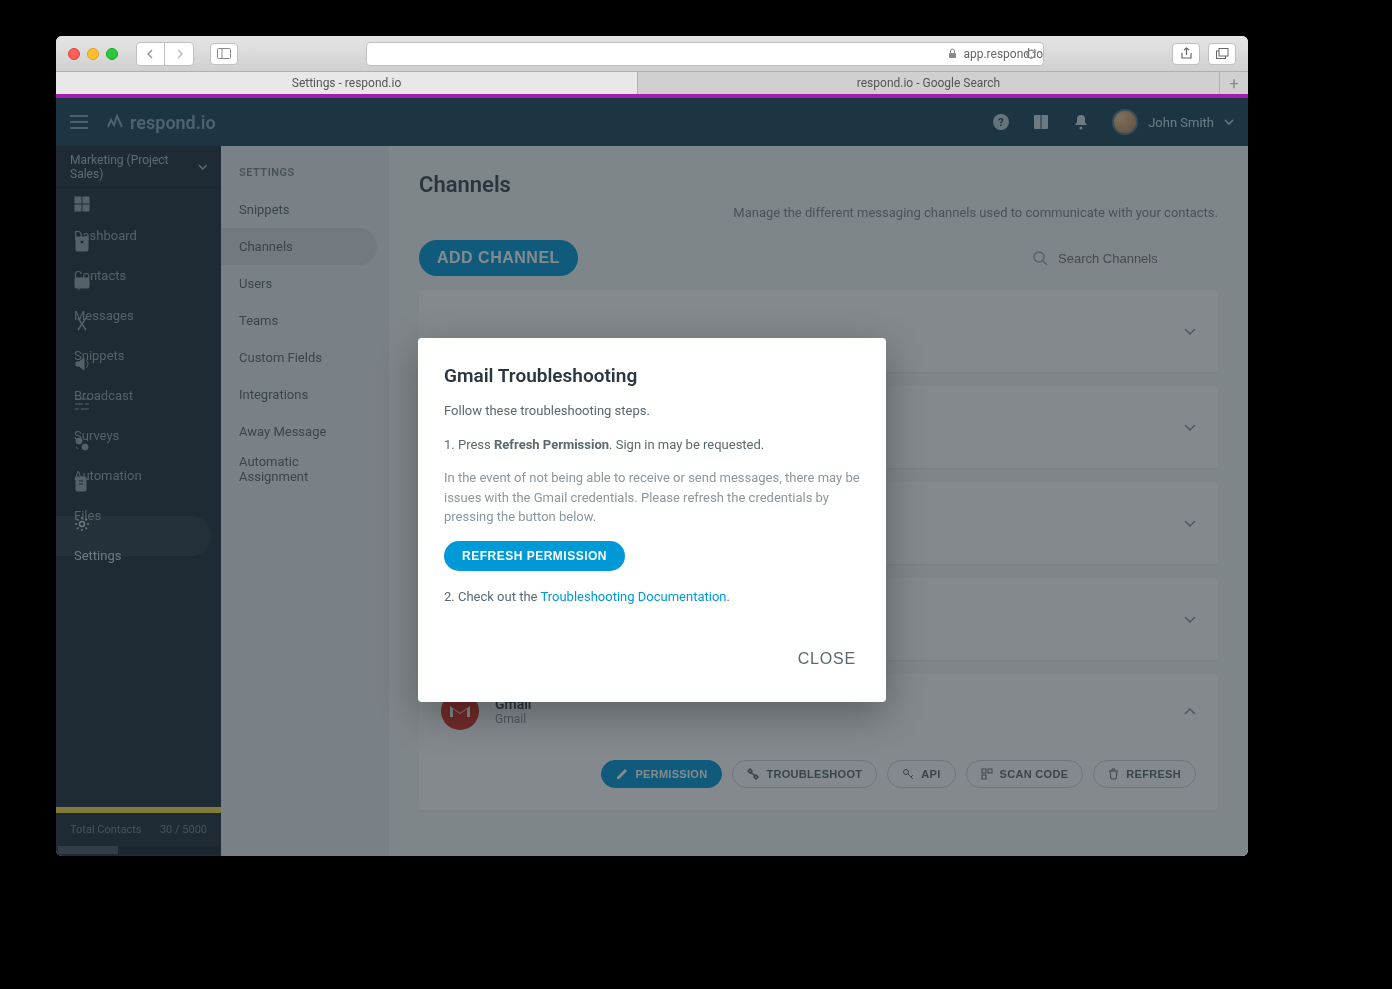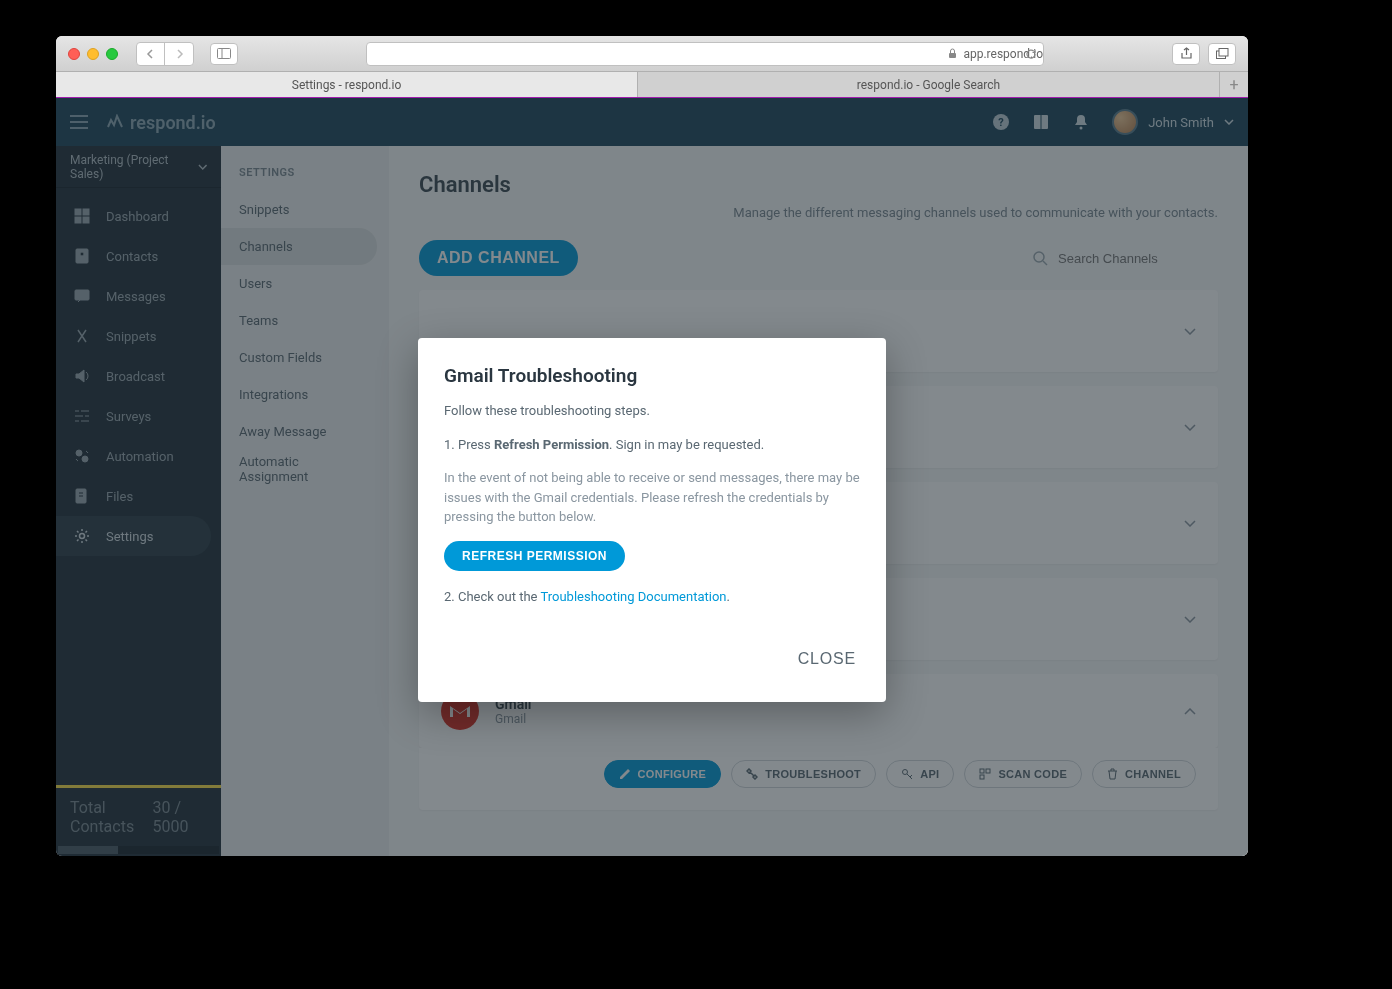--- a/index.html
+++ b/index.html
@@ -17,45 +17,45 @@
     .nav-arrows { display: flex; margin-left: 10px; border: 1px solid #c0c0c0; border-radius: 4px; overflow: hidden; background: #fff; }
     .nav-arrows div { width: 28px; height: 22px; display: flex; align-items: center; justify-content: center; color: #999; font-size: 14px; }
     .nav-arrows div:first-child { border-right: 1px solid #c0c0c0; }
     .sidebar-toggle { width: 28px; height: 22px; border: 1px solid #c0c0c0; border-radius: 4px; background: #fff; margin-left: 8px; display: flex; align-items: center; justify-content: center; }
     .urlbar { flex: 1; margin: 0 120px; height: 24px; background: #fff; border: 1px solid #c0c0c0; border-radius: 4px; display: flex; align-items: center; justify-content: flex-end; gap: 6px; font-size: 12px; color: #666; position: relative; }
     .urlbar .reload { position: absolute; right: 6px; color: #888; }
     .titlebar-right { display: flex; gap: 8px; }
     .titlebar-btn { width: 28px; height: 22px; border: 1px solid #c0c0c0; border-radius: 4px; background: #fff; display: flex; align-items: center; justify-content: center; color: #666; }
     
     
-    .tabbar { height: 26px; background: #d0d0d0; display: flex; border-bottom: 1px solid #a21caf; }
+    .tabbar { height: 26px; background: #d0d0d0; display: flex; border-bottom: 4px solid #a21caf; }
     .tab { flex: 1; display: flex; align-items: center; justify-content: center; font-size: 12px; color: #555; border-right: 1px solid #b0b0b0; }
     .tab.active { background: #e8e8e8; }
     .tab-add { width: 28px; display: flex; align-items: center; justify-content: center; color: #888; }
     
     
     .app { flex: 1; display: flex; flex-direction: column; overflow: hidden; position: relative; }
     .app-header { height: 48px; background: #1d465c; display: flex; align-items: center; padding: 0 14px; color: #fff; }
     .hamburger { margin-right: 18px; color: #89a5b3; }
     .logo { display: flex; align-items: center; color: #8ca6b3; font-weight: 600; font-size: 18px; gap: 6px; }
     .logo svg { fill: #8ca6b3; }
     .header-right { margin-left: auto; display: flex; align-items: center; gap: 22px; color: #d0dee5; }
     .avatar { width: 26px; height: 26px; border-radius: 50%; background: radial-gradient(circle at 30% 30%, #f0c896, #b88050); border: 2px solid #5a7d8f; }
     .user-menu { display: flex; align-items: center; gap: 10px; font-size: 13px; }
     
     .app-body { flex: 1; display: flex; overflow: hidden; }
     
     
     .sidebar-main { width: 165px; background: #22303a; color: #b0bcc4; display: flex; flex-direction: column; font-size: 13px; }
     .workspace { height: 42px; padding: 0 14px; display: flex; align-items: center; justify-content: space-between; font-size: 12px; border-bottom: 1px solid #1a252d; }
     .nav-list { flex: 1; padding-top: 8px; }
-    .nav-item { height: 40px; display: flex; align-items: center; padding: 0 18px; gap: 16px; color: #9aa7af; }
+    .nav-item { height: 40px; display: flex; padding: 0 18px; gap: 16px; color: #9aa7af; flex-direction: column; }
     .nav-item.active { background: #2d3d48; color: #d0dae0; border-radius: 0 20px 20px 0; margin-right: 10px; }
     .nav-item .icon { width: 16px; text-align: center; }
-    .footer-stats { padding: 10px 14px; font-size: 16px; color: #7a8891; display: flex; justify-content: space-between; border-top: 3px solid #fde047; }
+    .footer-stats { padding: 10px 14px; font-size: 11px; color: #7a8891; display: flex; justify-content: space-between; border-top: 6px solid #fde047; text-align: center; }
     .scrollbar-track { height: 8px; background: #1a252d; margin: 0 2px 2px; }
     .scrollbar-thumb { width: 60px; height: 100%; background: #4a5a65; }
     
     
     .sidebar-sub { width: 168px; background: #eceeef; padding: 20px 0; }
     .sidebar-sub-title { padding: 0 18px 12px; font-size: 11px; color: #7a8891; font-weight: 600; letter-spacing: 0.5px; }
     .sub-item { height: 37px; display: flex; align-items: center; padding: 0 18px; font-size: 13px; color: #5a6872; }
     .sub-item.active { background: #dadedf; border-radius: 0 18px 18px 0; margin-right: 12px; }
     
     
@@ -385,21 +385,21 @@
               <svg width="12" height="7" viewBox="0 0 12 7">
                 <path d="M1 6l5-5 5 5" stroke="currentColor" fill="none" stroke-width="1.5"></path>
               </svg>
             </span>
         </div>
         <div class="channel-actions">
           <button class="action-btn primary">
             <svg width="12" height="12" viewBox="0 0 12 12">
                 <path d="M9 1l2 2-3 3-2-2zM6 4L1 9v2h2l5-5z" fill="currentColor"></path>
               </svg>
-            <span>CONFIGURE</span>
+            <span>PERMISSION</span>
           </button>
           <button class="action-btn">
             <svg width="12" height="12" viewBox="0 0 12 12">
                 <path d="M3 1l2 2-2 2-2-2zM9 7l2 2-2 2-2-2zM4 4l4 4" stroke="currentColor" fill="none" stroke-width="1.5"></path>
               </svg>
             <span>TROUBLESHOOT</span>
           </button>
           <button class="action-btn">
             <svg width="12" height="12" viewBox="0 0 12 12">
                 <circle cx="4" cy="4" r="2.5" stroke="currentColor" fill="none"></circle>
@@ -412,21 +412,21 @@
                 <rect x="1" y="1" width="4" height="4" stroke="currentColor" fill="none"></rect>
                 <rect x="7" y="1" width="4" height="4" stroke="currentColor" fill="none"></rect>
                 <rect x="1" y="7" width="4" height="4" stroke="currentColor" fill="none"></rect>
               </svg>
             <span>SCAN CODE</span>
           </button>
           <button class="action-btn">
             <svg width="11" height="12" viewBox="0 0 11 12">
                 <path d="M1 3h9M4 3V1h3v2M2 3l1 8h5l1-8" stroke="currentColor" fill="none"></path>
               </svg>
-            <span>CHANNEL</span>
+            <span>REFRESH</span>
           </button>
         </div>
       </div>
     </div>
 
     <div class="overlay">
       <div class="modal">
         <h2>Gmail Troubleshooting</h2>
         <p>Follow these troubleshooting steps.</p>
         <p>

